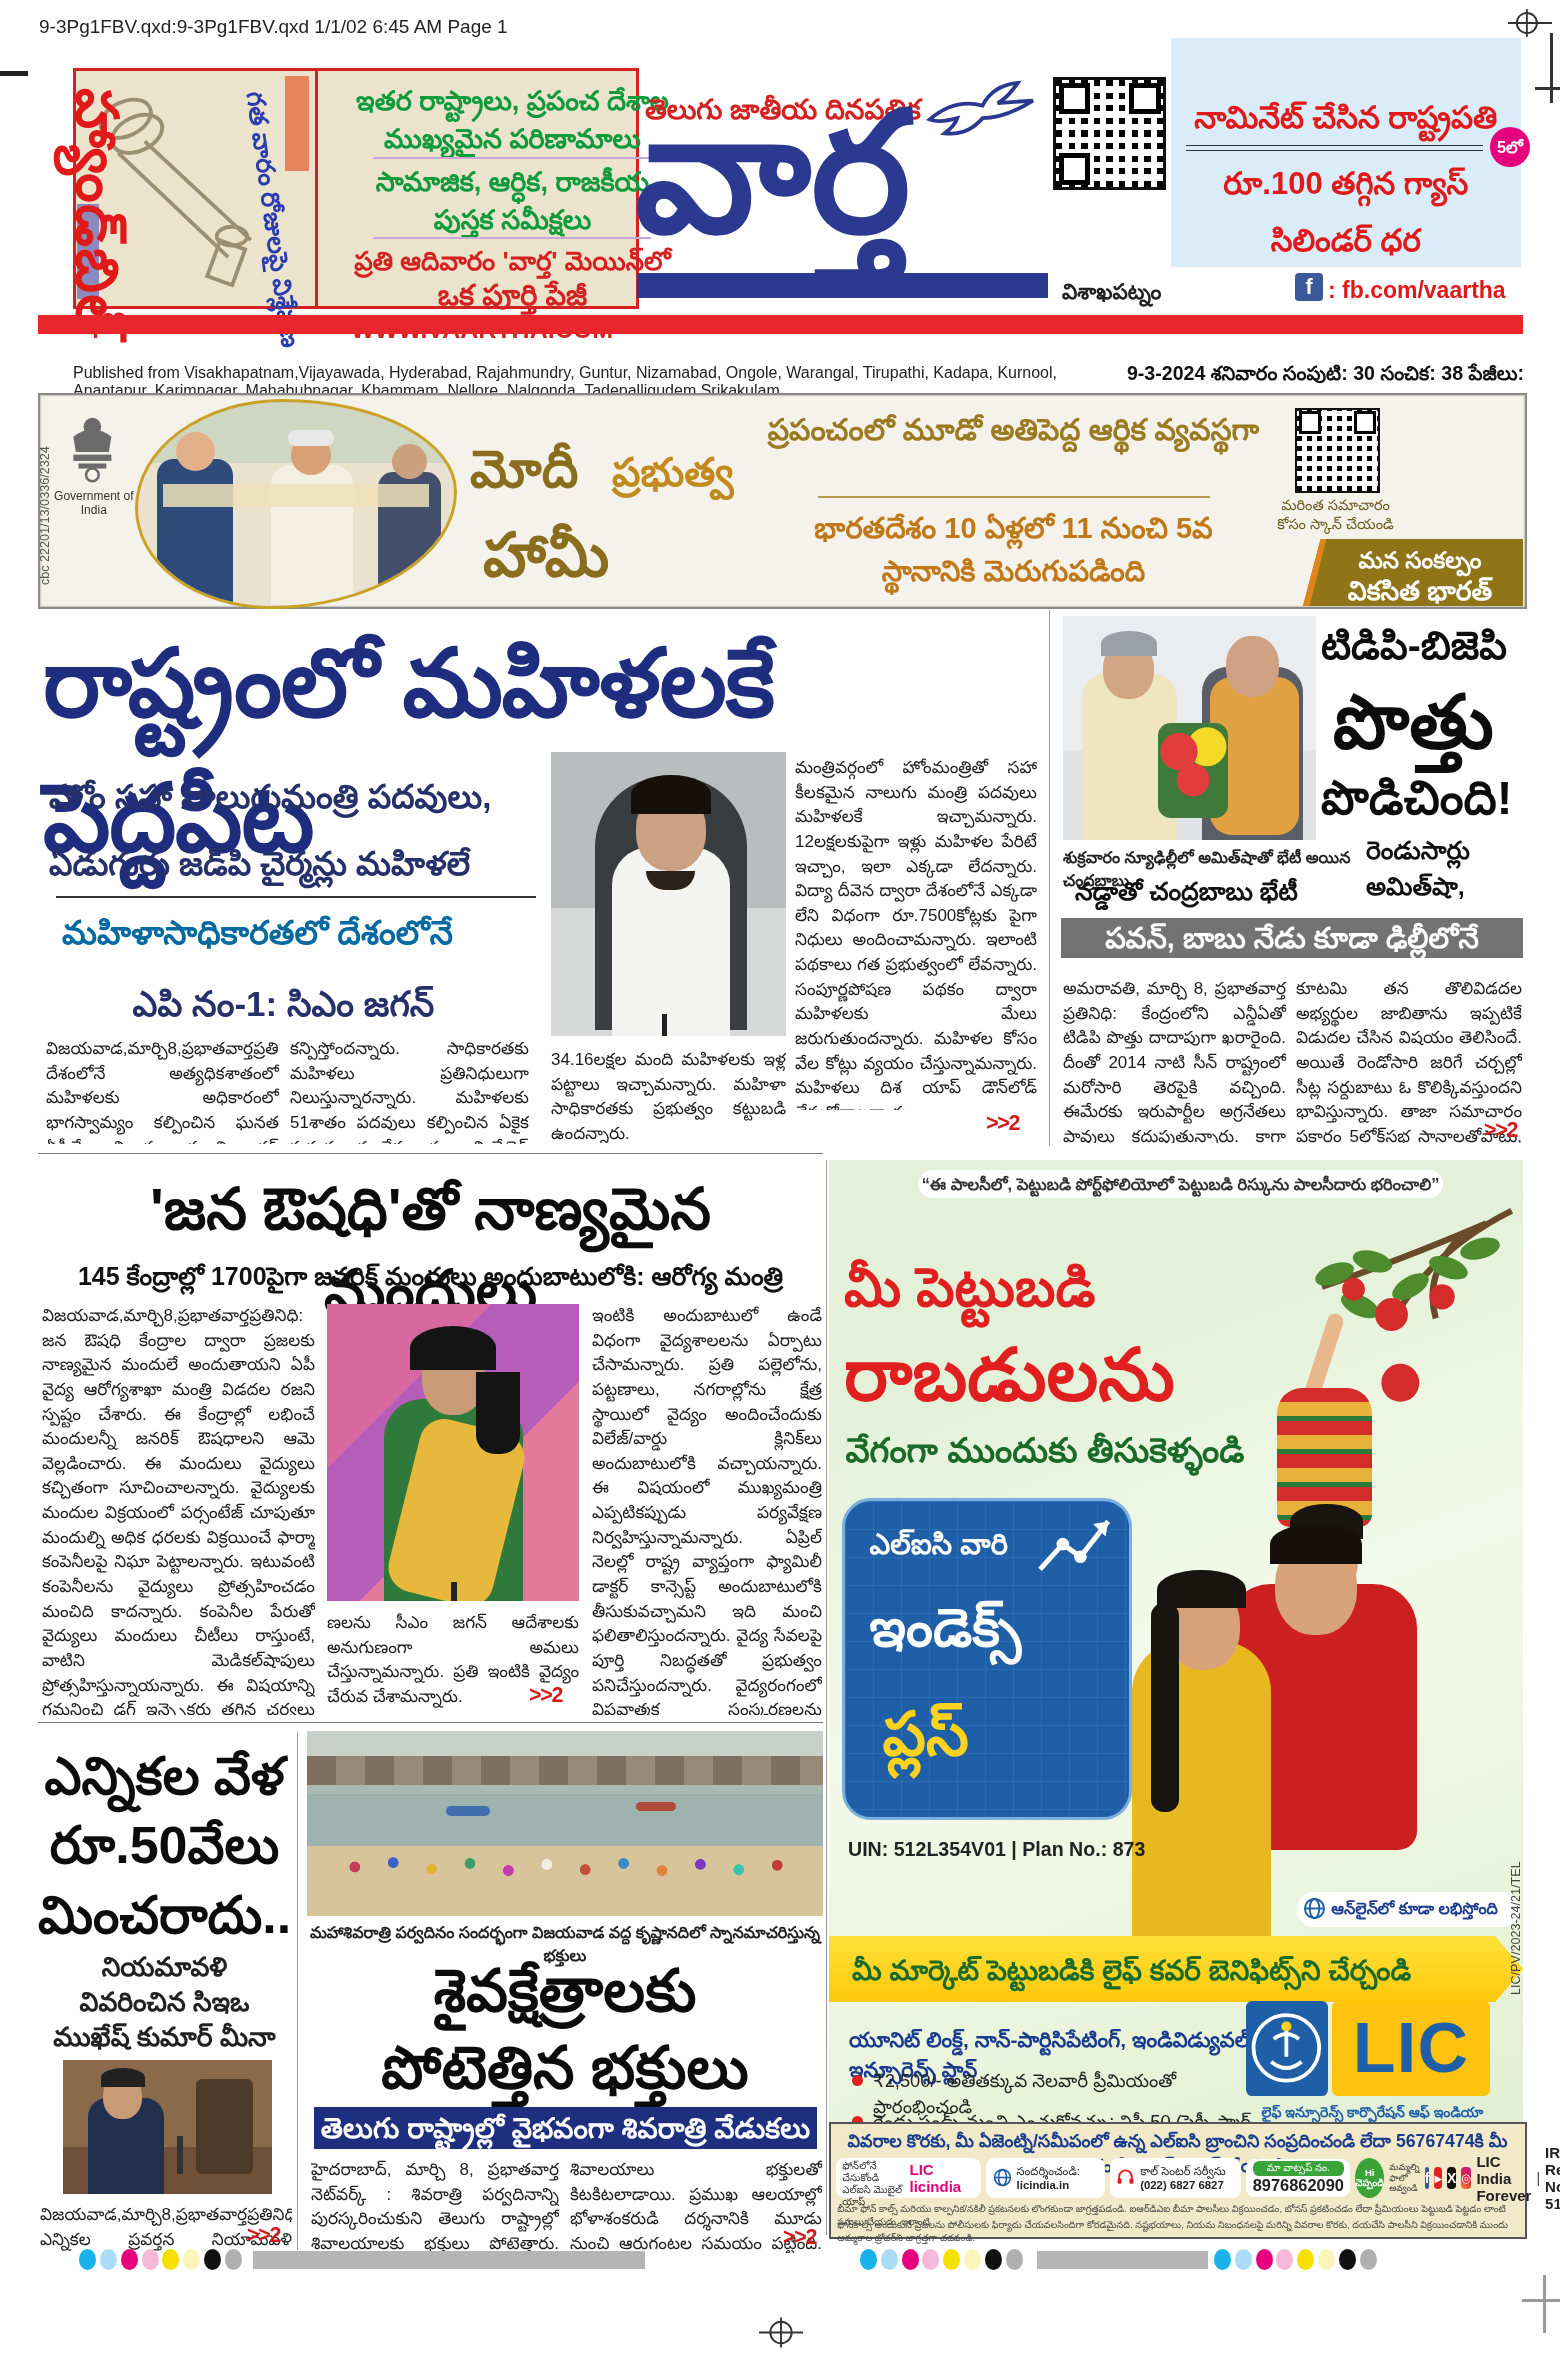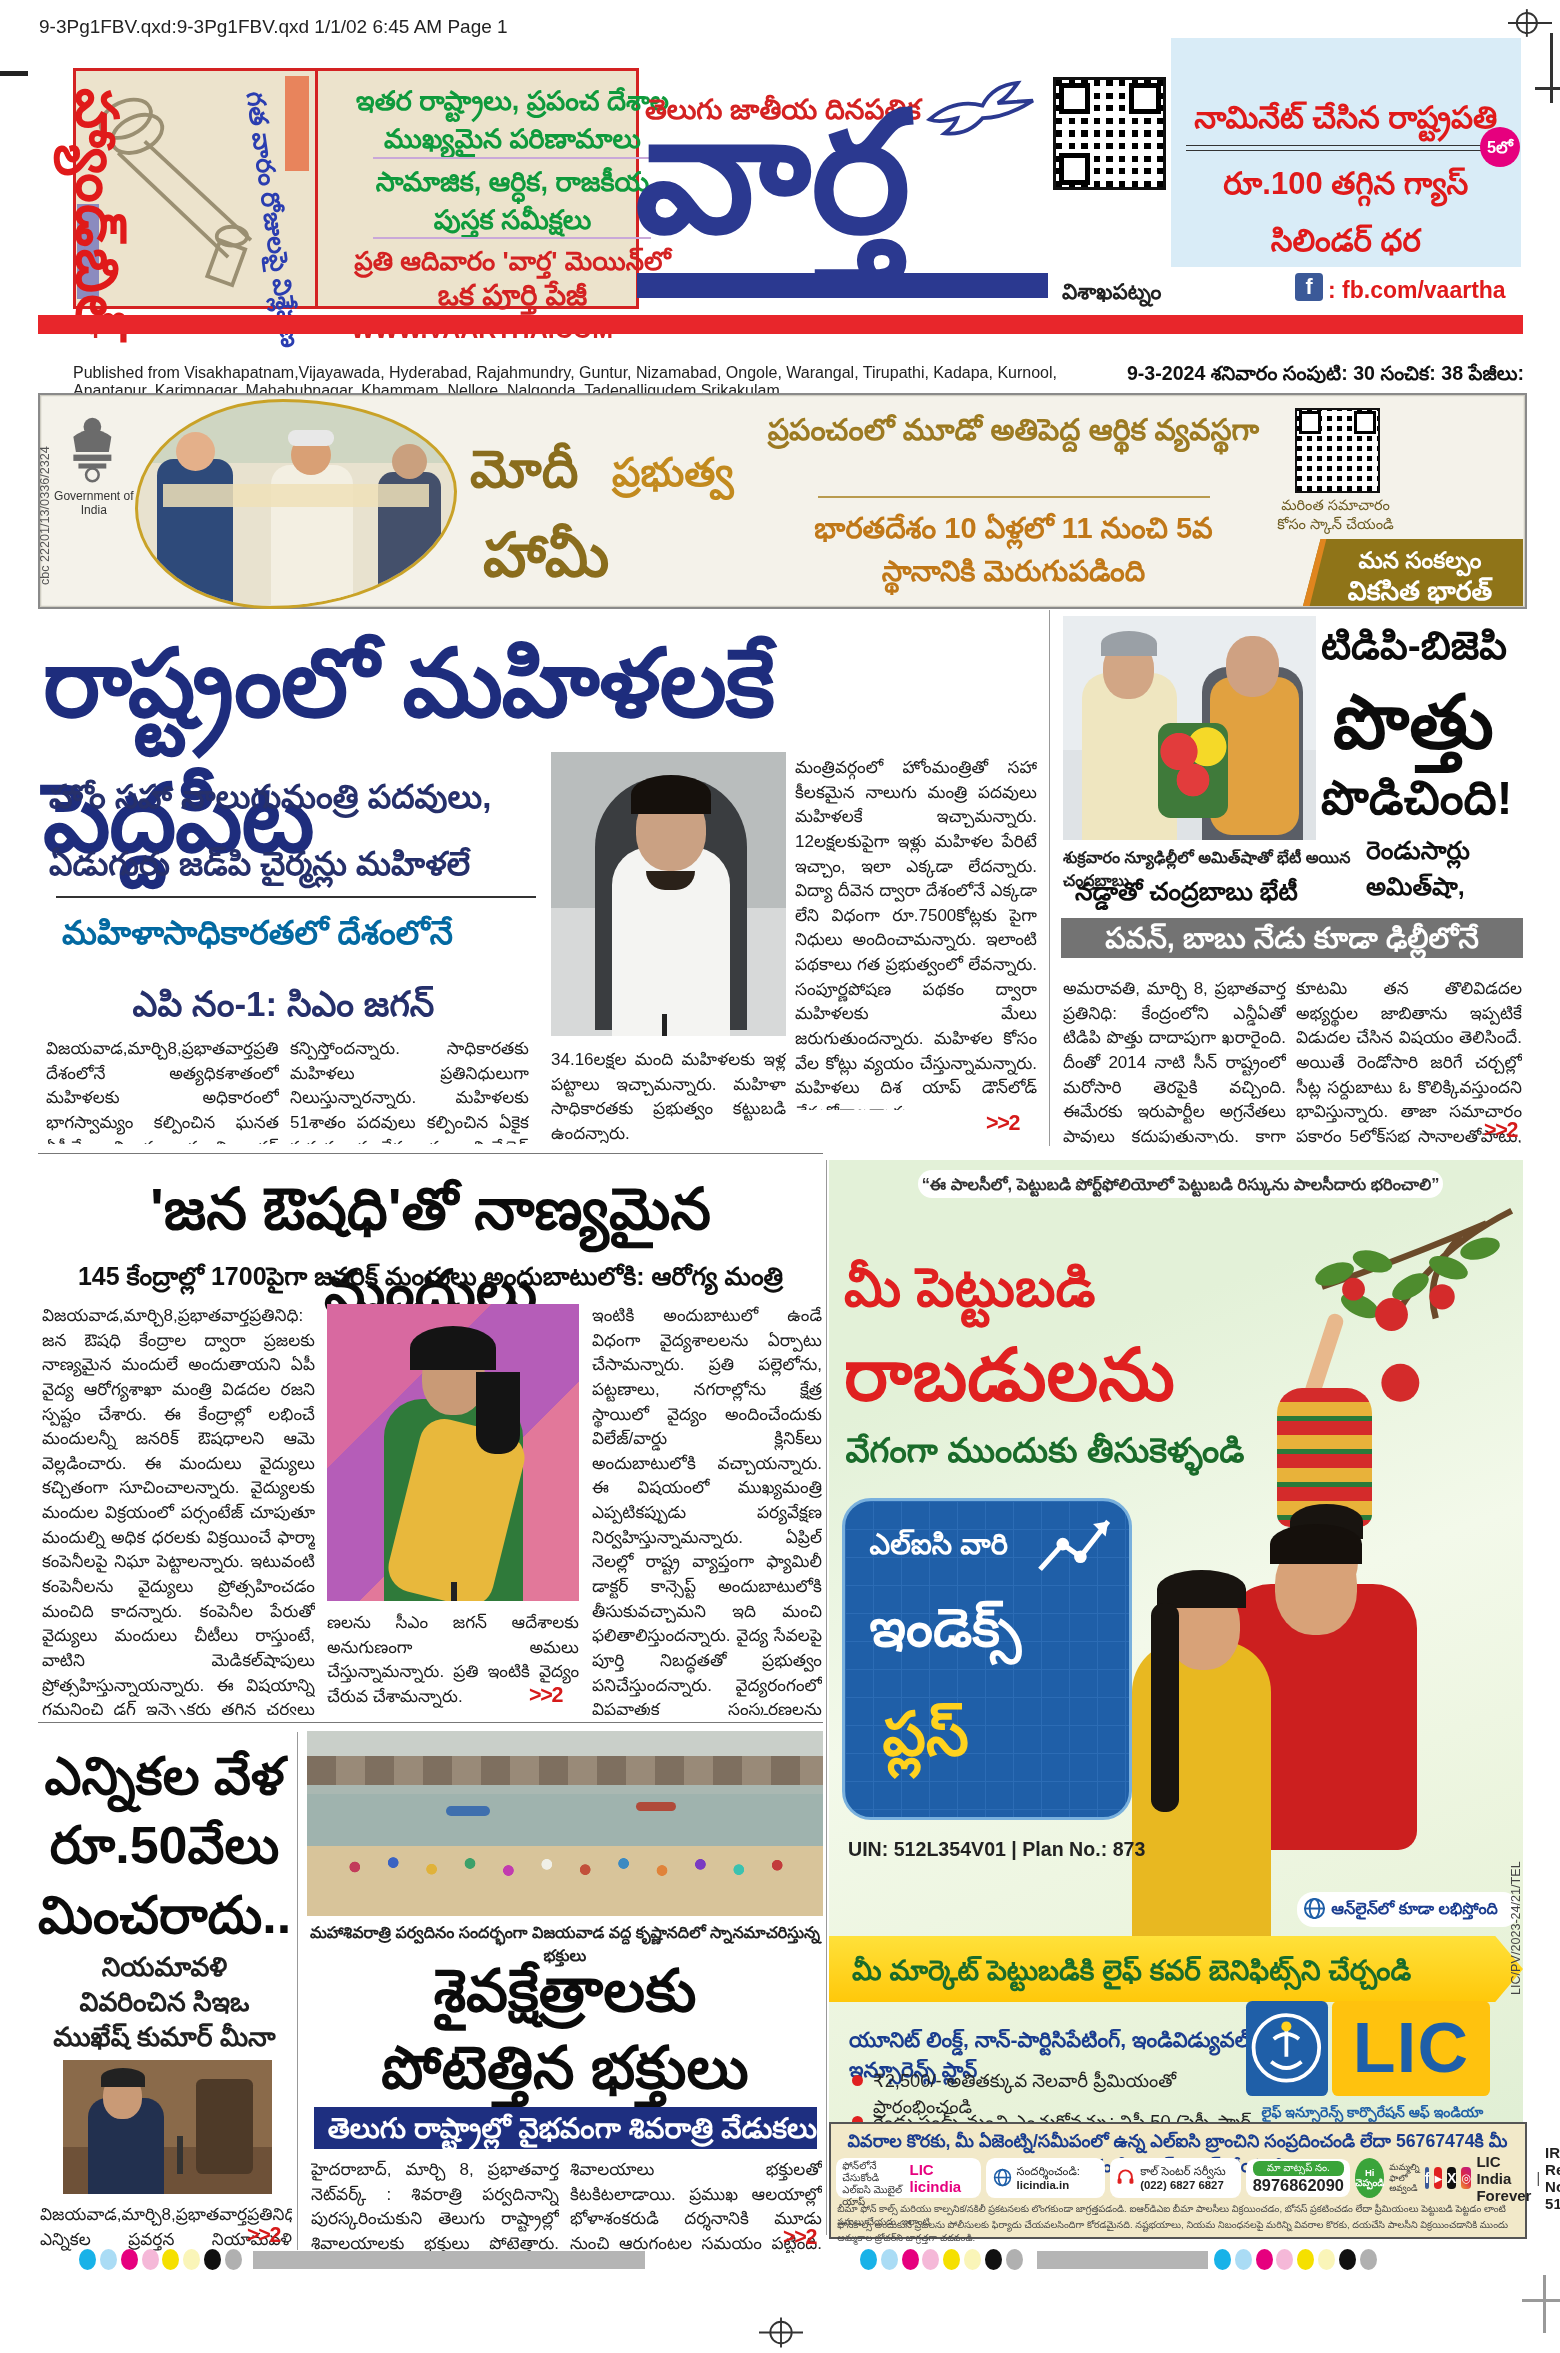--- a/index.html
+++ b/index.html
@@ -81,21 +81,21 @@
 
     <div class="abs" style="left:1053px;top:77px;width:107px;height:107px;border:3.8px solid #111;background:repeating-linear-gradient(0deg,#000 0 6.3px,#fff 6.3px 12.6px),repeating-linear-gradient(90deg,#000 0 6.3px,#fff 6.3px 12.6px);background-blend-mode:screen;">
       <div class="abs" style="left:2.5px;top:2.5px;width:21.5px;height:21.5px;border:5px solid #000;background:#fff;"></div>
       <div class="abs" style="right:2.5px;top:2.5px;width:21.5px;height:21.5px;border:5px solid #000;background:#fff;"></div>
       <div class="abs" style="left:2.5px;bottom:2.5px;width:21.5px;height:21.5px;border:5px solid #000;background:#fff;"></div>
     </div>
 
     <div class="abs" style="left:1171px;top:38px;width:350px;height:229px;background:#d9ecf7;">
       <div class="abs tel c" style="left:6.3px;top:58px;width:337px;font-size:31px;font-weight:bold;color:#e01a1a;">నామినేట్ చేసిన రాష్ట్రపతి</div>
       <div class="abs" style="left:15px;top:107px;width:297px;height:3.8px;border-top:1.9px solid #333;border-bottom:1.9px solid #333;"></div>
-      <div class="abs tel c" style="left:309px;top:89px;width:40px;height:40px;border-radius:50%;background:#e6007e;color:#fff;font-size:16.4px;font-weight:bold;line-height:40px;">5లో</div>
+      <div class="abs tel c" style="left:319px;top:89px;width:40px;height:40px;border-radius:50%;background:#e6007e;color:#fff;font-size:16.4px;font-weight:bold;line-height:40px;">5లో</div>
       <div class="abs tel c" style="left:6.3px;top:124px;width:337px;font-size:31px;font-weight:bold;color:#e01a1a;">రూ.100 తగ్గిన గ్యాస్</div>
       <div class="abs tel c" style="left:6.3px;top:181px;width:337px;font-size:31px;font-weight:bold;color:#e01a1a;">సిలిండర్ ధర</div>
     </div>
     <div class="abs tel" style="left:1062px;top:277px;font-size:21.5px;font-weight:bold;color:#222;">విశాఖపట్నం</div>
     <div class="abs" style="left:1295px;top:273px;width:28px;height:28px;background:#3b5998;color:#fff;font-size:21.5px;font-weight:bold;text-align:center;line-height:28px;border-radius:3.8px;">f</div>
     <div class="abs" style="left:1328px;top:277px;font-size:23px;font-weight:bold;color:#e01a1a;">: fb.com/vaartha</div>
 
     <div class="abs" style="left:38px;top:315px;width:1485px;height:19px;background:#e8262b;"></div>
     <div class="abs" style="left:73px;top:364px;width:1024px;font-size:16px;color:#222;">Published from  Visakhapatnam,Vijayawada, Hyderabad, Rajahmundry, Guntur, Nizamabad, Ongole, Warangal, Tirupathi, Kadapa, Kurnool, Anantapur,  Karimnagar, Mahabubnagar, Khammam, Nellore, Nalgonda, Tadepalligudem,Srikakulam</div>
     <div class="abs tel" style="left:1100px;top:360px;width:424px;font-size:19.6px;font-weight:bold;color:#111;text-align:right;">9-3-2024  శనివారం  సంపుటి: 30 సంచిక: 38  పేజీలు: 16  వెల: 6.50</div>
@@ -249,21 +249,21 @@
     <div class="abs" style="left:0;top:25px;width:100%;height:29px;background:repeating-linear-gradient(90deg,#7e6f5f 0 29px,#998a78 29px 58px);"></div>
     <div class="abs" style="left:139px;top:75px;width:44px;height:10px;border-radius:5px;background:#3f6fae;"></div>
     <div class="abs" style="left:329px;top:71px;width:40px;height:8.9px;border-radius:5px;background:#b04a3a;"></div>
     <div class="abs" style="left:19px;top:114px;width:480px;height:44px;background:radial-gradient(circle at 6% 50%,#c23b5a 0 5px,transparent 5.7px),radial-gradient(circle at 14% 40%,#3b63c2 0 5px,transparent 5.7px),radial-gradient(circle at 22% 55%,#e0b23a 0 5px,transparent 5.7px),radial-gradient(circle at 30% 42%,#3ba06a 0 5px,transparent 5.7px),radial-gradient(circle at 38% 58%,#c23bb0 0 5px,transparent 5.7px),radial-gradient(circle at 46% 44%,#f0f0e8 0 5px,transparent 5.7px),radial-gradient(circle at 54% 56%,#c2503b 0 5px,transparent 5.7px),radial-gradient(circle at 62% 42%,#3b8ac2 0 5px,transparent 5.7px),radial-gradient(circle at 70% 58%,#e0833a 0 5px,transparent 5.7px),radial-gradient(circle at 78% 44%,#7a3bc2 0 5px,transparent 5.7px),radial-gradient(circle at 86% 56%,#3bc2b0 0 5px,transparent 5.7px),radial-gradient(circle at 94% 46%,#c23b3b 0 5px,transparent 5.7px);"></div>
   </div>
   <div class="abs tel cap c" style="left:307px;top:1922px;width:516px;">మహాశివరాత్రి పర్వదినం సందర్భంగా విజయవాడ వద్ద కృష్ణానదిలో స్నానమాచరిస్తున్న భక్తులు</div>
 
   <div class="abs tel c" style="left:307px;top:1950px;width:516px;font-size:59px;font-weight:bold;color:#0c0c0c;">శైవక్షేత్రాలకు</div>
   <div class="abs tel c" style="left:307px;top:2027px;width:516px;font-size:59px;font-weight:bold;color:#0c0c0c;">పోటెత్తిన భక్తులు</div>
 
-  <div class="abs tel c" style="left:314px;top:2107px;width:503px;height:42px;background:#1e2f80;color:#fff;font-size:28.4px;font-weight:bold;line-height:42px;text-align:right;">తెలుగు రాష్ట్రాల్లో వైభవంగా శివరాత్రి వేడుకలు</div>
+  <div class="abs tel c" style="left:314px;top:2107px;width:503px;height:42px;background:#1e2f80;color:#fff;font-size:28.4px;font-weight:bold;line-height:42px;">తెలుగు రాష్ట్రాల్లో వైభవంగా శివరాత్రి వేడుకలు</div>
 
   <div class="abs tel j body-text" style="left:311px;top:2158px;width:248px;height:95px;overflow:hidden;">హైదరాబాద్, మార్చి 8, ప్రభాతవార్త నెట్‌వర్క్ : శివరాత్రి పర్వదినాన్ని పురస్కరించుకుని తెలుగు రాష్ట్రాల్లో శివాలయాలకు భక్తులు పోటెత్తారు. తెల్లవారుజాము నుంచే ముక్కంటి దర్శనానికి భారీగా భక్తులు తరలివచ్చారు. శివరాత్రి శోభతో</div>
   <div class="abs tel j body-text" style="left:570px;top:2158px;width:252px;height:95px;overflow:hidden;">శివాలయాలు భక్తులతో కిటకిటలాడాయి. ప్రముఖ ఆలయాల్లో భోళాశంకరుడి దర్శనానికి మూడు నుంచి ఆరుగంటల సమయం పట్టింది. శ్రీకాళహస్తి, శ్రీశైలం, కోటిపల్లి, ద్రాక్షారామం, కోటప్పకొండ, వేములవాడ,కాశీబుగ్గలోని</div>
   <div class="abs jump" style="left:783px;top:2225px;">&gt;&gt;2</div>
 
   <div class="abs" style="left:829px;top:1160px;width:694px;height:1075px;background:linear-gradient(160deg,#e3f1d8 0 20%,#f3f9ea 45%,#e9f3da 75%,#dcedd2 100%);">
 
     <div class="abs tel c" style="left:89px;top:10px;width:525px;height:28px;background:#fff;border-radius:14px;font-size:16.4px;font-weight:bold;color:#333;line-height:28px;">“ఈ పాలసీలో, పెట్టుబడి పోర్ట్‌ఫోలియోలో పెట్టుబడి రిస్కును పాలసీదారు భరించాలి”</div>
 
     <div class="abs" style="left:417px;top:38px;">

